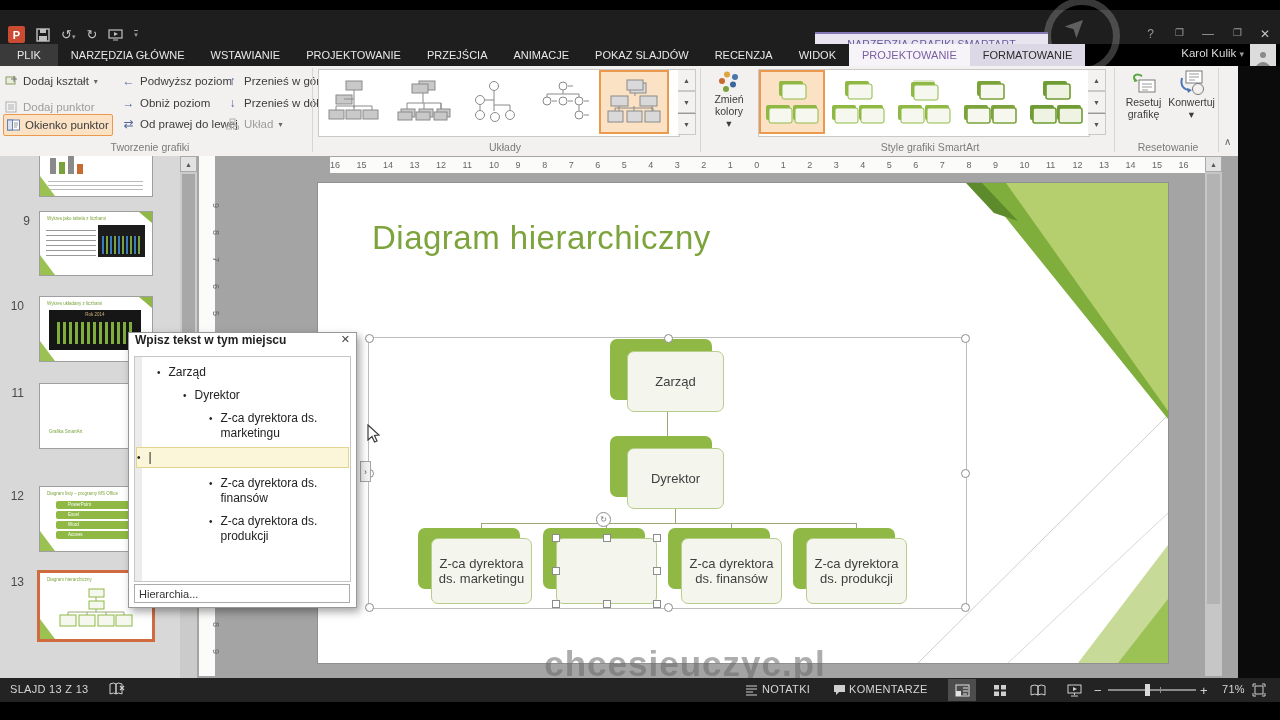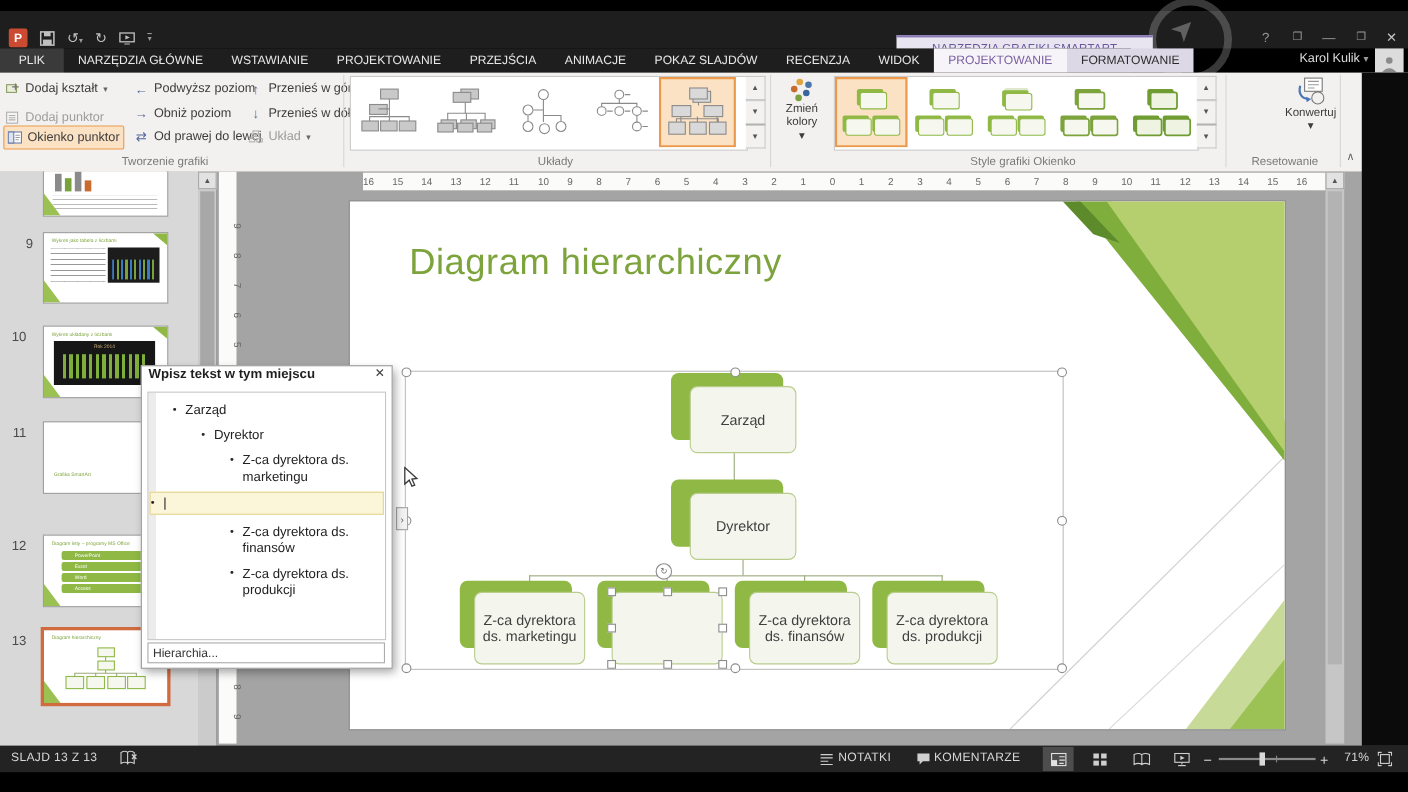--- a/index.html
+++ b/index.html
@@ -356,23 +356,32 @@
             <rect x="28" y="26" width="24" height="15" rx="2" fill="#6f9c33"></rect>
             <rect x="30" y="29" width="23" height="15" rx="2" fill="#eef3e2" stroke="#6f9c33" stroke-width="1.6"></rect>
           </svg>
       </div>
     </div>
     <div class="ab scrollstrip" style="left:1088px;top:3px;">
       <div>▲</div>
       <div>▼</div>
       <div style="border-top:1px solid #999;">▼</div>
     </div>
-    <div class="ab glabel" style="left:840px;width:180px;">Style grafiki Okienko</div>
+    <div class="ab glabel" style="left:840px;width:180px;">Style grafiki SmartArt</div>
     <div class="ab vsep" style="left:1114px;"></div>
 
+    <div class="ab bigbtn" style="left:1120px;">
+      <svg width="28" height="26" viewBox="0 0 28 26">
+        <path d="M12 6 C4 2 2 8 6 11" fill="none" stroke="#5ba741" stroke-width="2"></path>
+          <path d="M4 12 l4 -1 -3 -3 Z" fill="#5ba741"></path>
+        <rect x="9" y="10" width="16" height="12" fill="#fff" stroke="#7a7a7a"></rect>
+          <path d="M12 14 h10 M12 17 h10 M12 20 h6" stroke="#9a9a9a"></path>
+      </svg>
+      <span>Resetuj grafikę</span>
+    </div>
     <div class="ab bigbtn" style="left:1168px;">
       <svg width="28" height="26" viewBox="0 0 28 26">
         <rect x="8" y="1" width="16" height="12" fill="#fff" stroke="#7a7a7a"></rect>
           <path d="M11 4 h10 M11 7 h10 M11 10 h6" stroke="#9a9a9a"></path>
         <circle cx="20" cy="19" r="5.5" fill="none" stroke="#7a7a7a"></circle>
         <path d="M4 8 C2 16 6 20 12 20" fill="none" stroke="#4a76b8" stroke-width="2"></path>
           <path d="M10 23 l4 -3 -5 -2 Z" fill="#4a76b8"></path>
       </svg>
       <span>Konwertuj</span>
         <span class="dd">▾</span>
@@ -595,20 +604,21 @@
           <span class="tx">Z-ca dyrektora ds. produkcji</span>
         </div>
     </div>
     <div class="tpfoot">Hierarchia...</div>
   </div>
 
   <svg class="ab" style="left:366px;top:424px;z-index:50;" width="16" height="20" viewBox="0 0 16 20">
     <path d="M2 1 L2 16 L6 12.5 L8.5 18 L11 17 L8.5 11.5 L13 11 Z" fill="#fdfdfd" stroke="#3a3a3a" stroke-width="1.2"></path>
   </svg>
 
+  <div class="ab watermark">chcesieuczyc.pl</div>
   <div class="ab blackcol"></div>
 
   <div class="ab statusbar">
     <span class="ab stx" style="left:10px;">SLAJD 13 Z 13</span>
     <svg class="ab" style="left:108px;top:4px;" width="18" height="15" viewBox="0 0 18 15">
       <path d="M2 2 Q6 0 8 2 L8 12 Q6 10 2 12 Z M8 2 Q10 0 14 2 L14 12 Q10 10 8 12 Z" fill="none" stroke="#cfcfcf"></path>
       <path d="M12 4 l4 4 M16 4 l-4 4" stroke="#cfcfcf" stroke-width="1.3"></path>
     </svg>
     <svg class="ab" style="left:745px;top:6px;" width="13" height="12" viewBox="0 0 13 12">
       <path d="M1 2 h11 M1 5 h11 M1 8 h7 M1 11 h11" stroke="#cfcfcf"></path>

